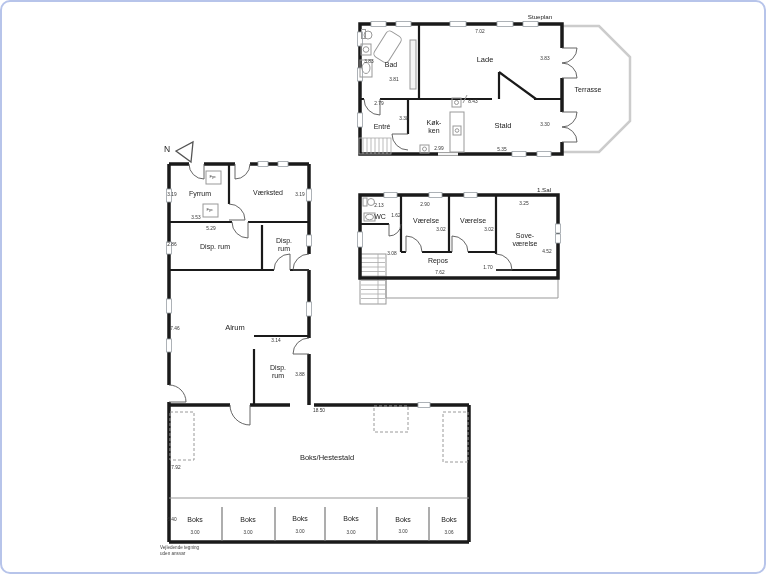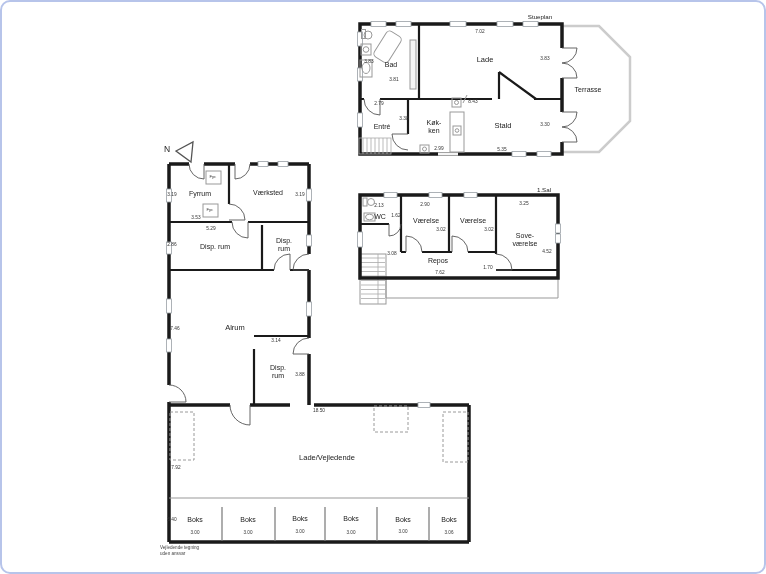--- a/index.html
+++ b/index.html
@@ -231,21 +231,21 @@
   <div class="lbl f7" style="left:213px;top:245px">Disp. rum</div>
   <div class="lbl f7" style="left:282px;top:243px">Disp.
 rum</div>
   <div class="lbl" style="left:173px;top:327px">7.46</div>
   <div class="lbl f75" style="left:233px;top:326px">Alrum</div>
   <div class="lbl" style="left:274px;top:339px">3.14</div>
   <div class="lbl f7" style="left:276px;top:370px">Disp.
 rum</div>
   <div class="lbl" style="left:298px;top:373px">3.88</div>
   <div class="lbl" style="left:317px;top:409px">18.50</div>
-  <div class="lbl f75" style="left:325px;top:456px">Lade/Vejledende</div>
+  <div class="lbl f75" style="left:325px;top:456px">Boks/Hestestald</div>
   <div class="lbl" style="left:174px;top:466px">7.92</div>
   <div class="lbl" style="left:170px;top:518px">3.40</div>
 
   <div class="lbl f7" style="left:193px;top:518px">Boks</div>
   <div class="lbl f45" style="left:193px;top:531px">3.00</div>
   <div class="lbl f7" style="left:246px;top:518px">Boks</div>
   <div class="lbl f45" style="left:246px;top:531px">3.00</div>
   <div class="lbl f7" style="left:298px;top:517px">Boks</div>
   <div class="lbl f45" style="left:298px;top:530px">3.00</div>
   <div class="lbl f7" style="left:349px;top:517px">Boks</div>

